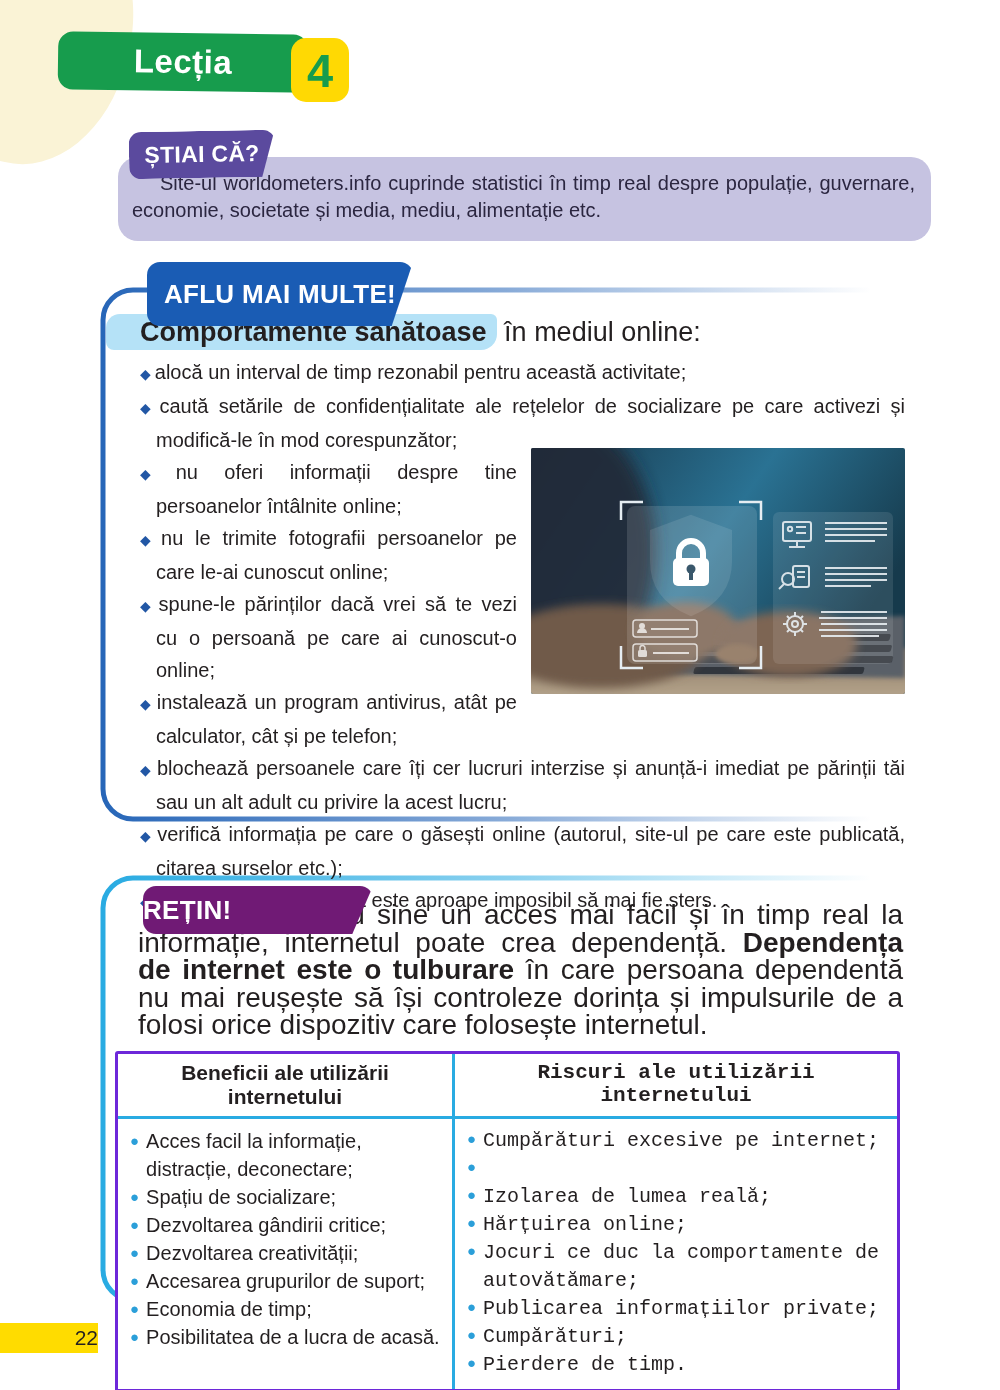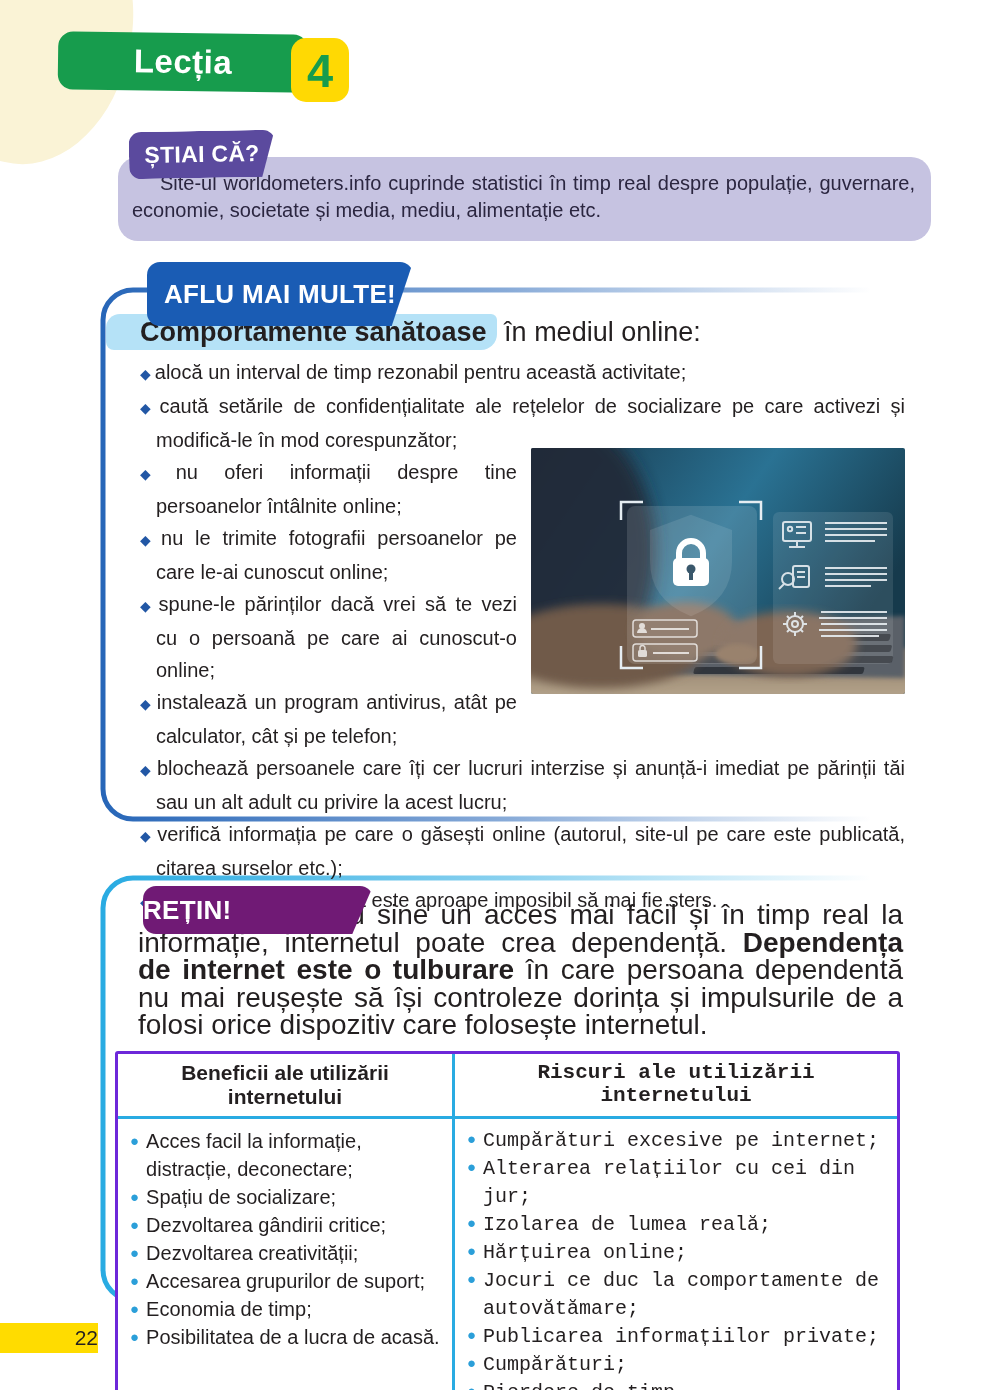--- a/index.html
+++ b/index.html
@@ -331,21 +331,20 @@
               <span>Posibilitatea de a lucra de acasă.</span>
             </div>
         </div>
         <div class="tcell col-r">
           <div class="trow">
               <span class="dot">●</span>
               <span>Cumpărături excesive pe internet;</span>
             </div>
           <div class="trow">
               <span class="dot">●</span>
-              <span>Alterarea relațiilor cu cei din jur;</span>
             </div>
           <div class="trow">
               <span class="dot">●</span>
               <span>Izolarea de lumea reală;</span>
             </div>
           <div class="trow">
               <span class="dot">●</span>
               <span>Hărțuirea online;</span>
             </div>
           <div class="trow">

